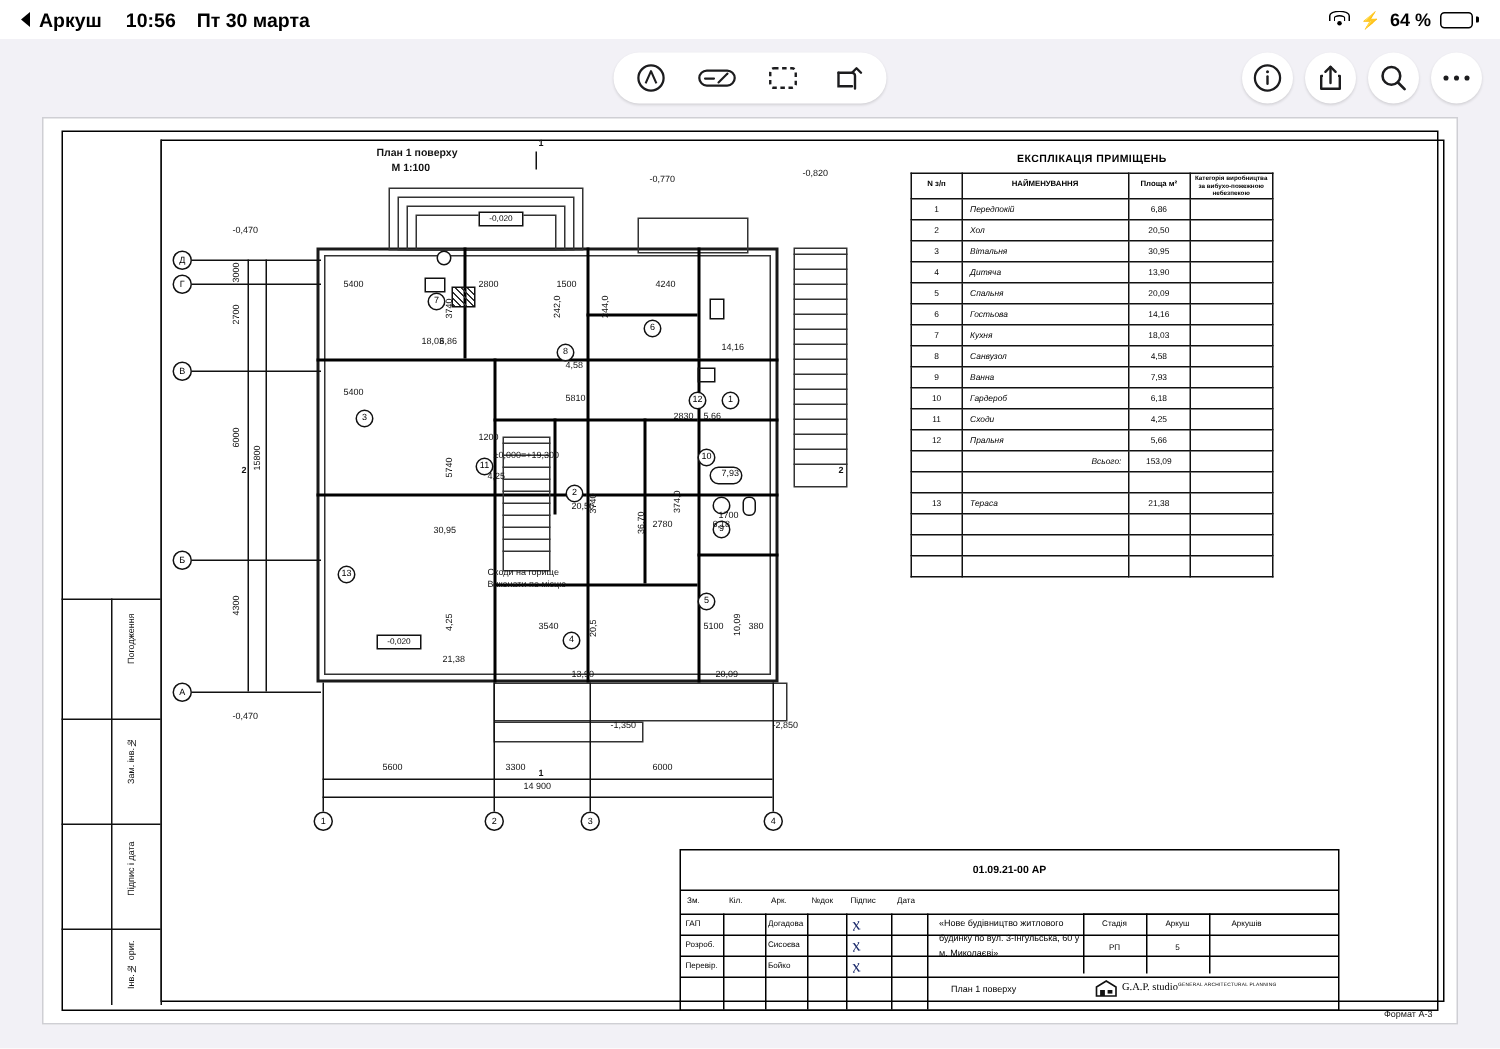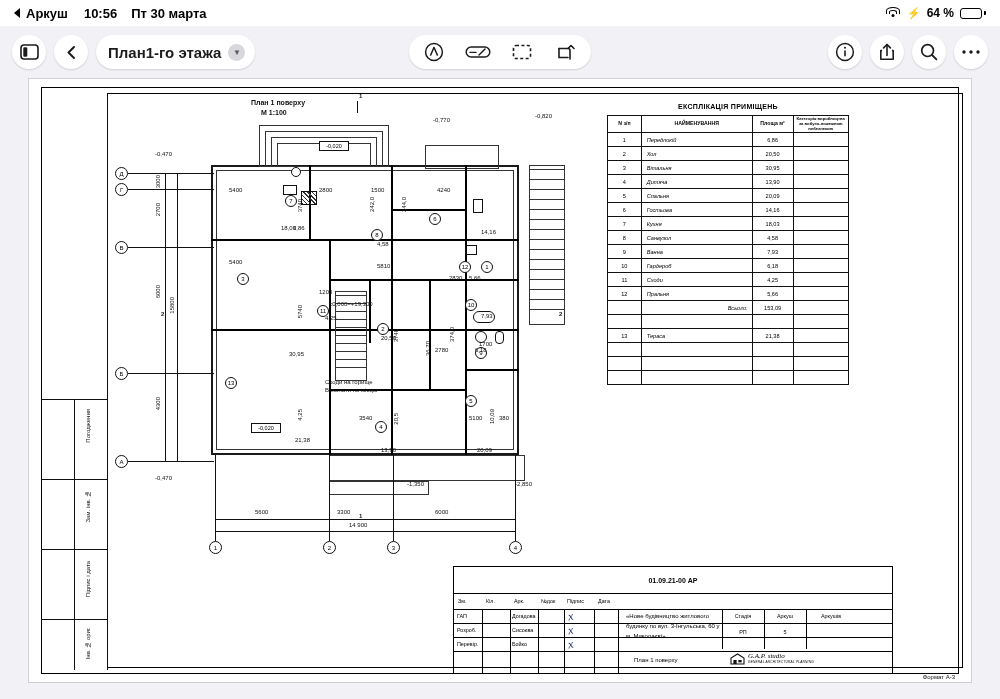--- a/index.html
+++ b/index.html
@@ -205,37 +205,20 @@
       <span class="charge-bolt">⚡</span>
       <span>64 %</span>
       <span class="batt">
         <span class="batt-body"><span class="batt-fill"></span></span>
         <span class="batt-cap"></span>
       </span>
     </div>
   </div>
 
   <div class="toolbar">
-    <div class="tb-left">
-      <div class="round-btn">
-        <svg width="19" height="16" viewBox="0 0 19 16">
-          <rect x="1" y="1" width="17" height="14" rx="3" fill="none" stroke="#1c1c1e" stroke-width="1.6"></rect>
-          <rect x="3.3" y="3.2" width="4" height="9.6" rx="1.2" fill="#1c1c1e"></rect>
-        </svg>
-      </div>
-      <div class="round-btn">
-        <svg width="13" height="15" viewBox="0 0 13 15">
-          <polyline points="9,2 3.5,7.5 9,13" fill="none" stroke="#1c1c1e" stroke-width="2" stroke-linecap="round" stroke-linejoin="round"></polyline>
-        </svg>
-      </div>
-      <div class="pill title-pill">
-        <span>План1-го этажа</span>
-        <span class="chev-circle">▼</span>
-      </div>
-    </div>
 
     <div class="pill tb-center">
       <div class="tool-ico">
         <svg width="20" height="20" viewBox="0 0 20 20">
           <circle cx="10" cy="10" r="8.4" fill="none" stroke="#1c1c1e" stroke-width="1.5"></circle>
           <path d="M6.4 13.6 L10 5.4 L13.6 13.6" fill="none" stroke="#1c1c1e" stroke-width="1.4" stroke-linejoin="round"></path>
         </svg>
       </div>
       <div class="tool-ico">
         <svg width="26" height="18" viewBox="0 0 26 18">
@@ -671,21 +654,21 @@
         <div class="tb-t c" style="left:352px; width:50px; top:62px; text-align:center;"></div>
 
         <div class="gap-logo" style="left:276px; top:86px;">
           <span class="gap-mark">
             <svg width="15" height="12" viewBox="0 0 15 12">
               <path d="M1 11 V5 L7.5 1 L14 5 V11 Z" fill="none" stroke="#111" stroke-width="1.1"></path>
               <rect x="3.4" y="7" width="3.2" height="4" fill="#111"></rect>
               <rect x="8.4" y="7" width="3.2" height="2.4" fill="#111"></rect>
             </svg>
           </span>
-          <span style="display:flex; flex-direction:column; line-height:1.1;font-style:italic;">
+          <span style="display:flex; flex-direction:row; line-height:1.1;">
             <span style="font-size:7px; font-family:'Liberation Serif', serif;">G.A.P. studio</span>
             <span style="font-size:3.2px; letter-spacing:.2px;">GENERAL ARCHITECTURAL PLANNING</span>
           </span>
         </div>
       </div>
 
       <div class="t" style="right:16px; bottom:2px; font-size:6px;">Формат А-3</div>
     </div>
   </div>
 </div>

